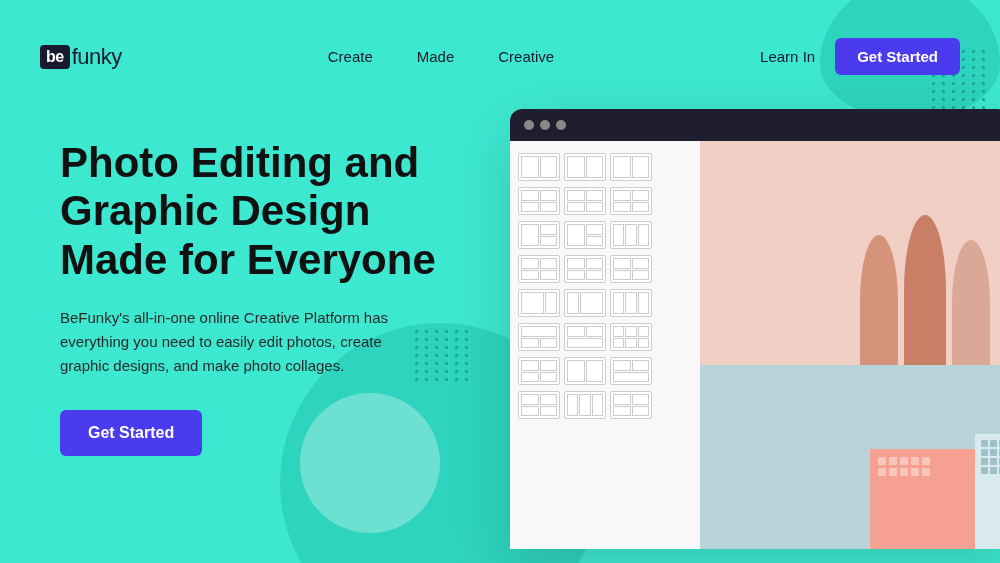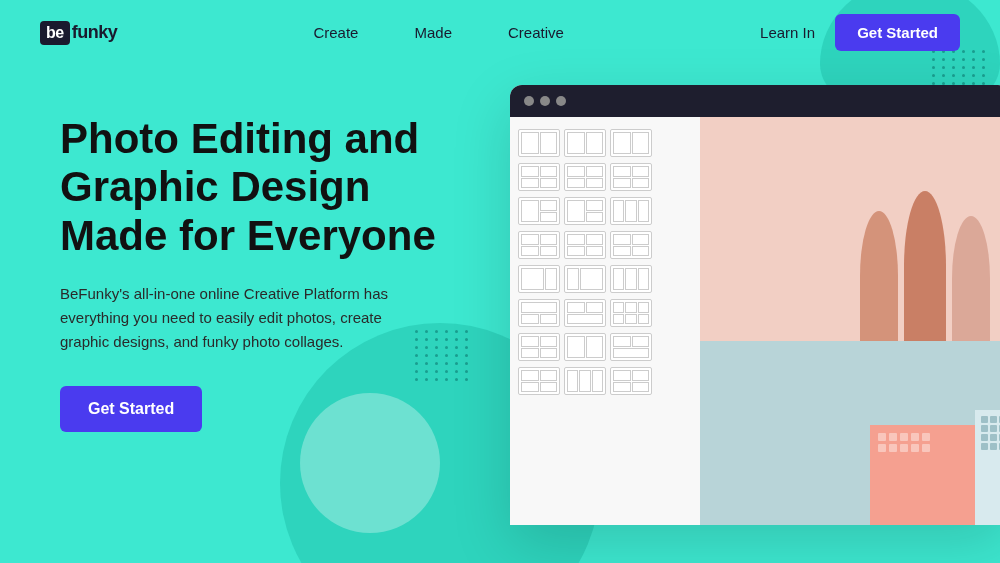--- a/index.html
+++ b/index.html
@@ -55,48 +55,49 @@
     }
 
     
     .navbar {
       position: relative;
       z-index: 10;
       display: flex;
       justify-content: space-between;
       padding: 14px 40px;
       background: transparent;
+      margin-top: 24px;
     }
 
     .logo {
       display: flex;
       align-items: center;
       gap: 2px;
     }
 
     .logo-be {
       background: #1a1a2e;
       color: white;
       font-weight: 900;
       font-size: 16px;
       padding: 3px 6px;
       border-radius: 4px;
       letter-spacing: -0.5px;
     }
 
     .logo-funky {
-      font-weight: 700;
-      font-size: 18px;
+      font-weight: 400;
+      font-size: 22px;
       color: #1a1a2e;
       letter-spacing: -0.5px;
     }
 
     .nav-links {
       display: flex;
-      gap: 56px;
+      gap: 44px;
       align-items: center;
     }
 
     .nav-link {
       font-size: 15px;
       color: #1a1a2e;
       text-decoration: none;
       font-weight: 500;
       cursor: pointer;
     }
@@ -440,21 +441,21 @@
 
   <div class="nav-actions">
     <button class="sign-in-btn">Learn In</button>
     <button class="get-started-btn-nav">Get Started</button>
   </div>
 </nav>
 
 <section class="hero">
   <div class="hero-left">
     <h1 class="hero-title">Photo Editing and<br>Graphic Design<br>Made for Everyone</h1>
-    <p class="hero-description">BeFunky's all-in-one online Creative Platform has everything you need to easily edit photos, create graphic designs, and funky photo collages.</p>
+    <p class="hero-description">BeFunky's all-in-one online Creative Platform has everything you need to easily edit photos, create graphic designs, and make photo collages.</p>
     <button class="get-started-btn">Get Started</button>
   </div>
 
   <div class="hero-right">
     <div class="app-window">
       <div class="window-titlebar">
         <div class="window-dot"></div>
         <div class="window-dot"></div>
         <div class="window-dot"></div>
       </div>

